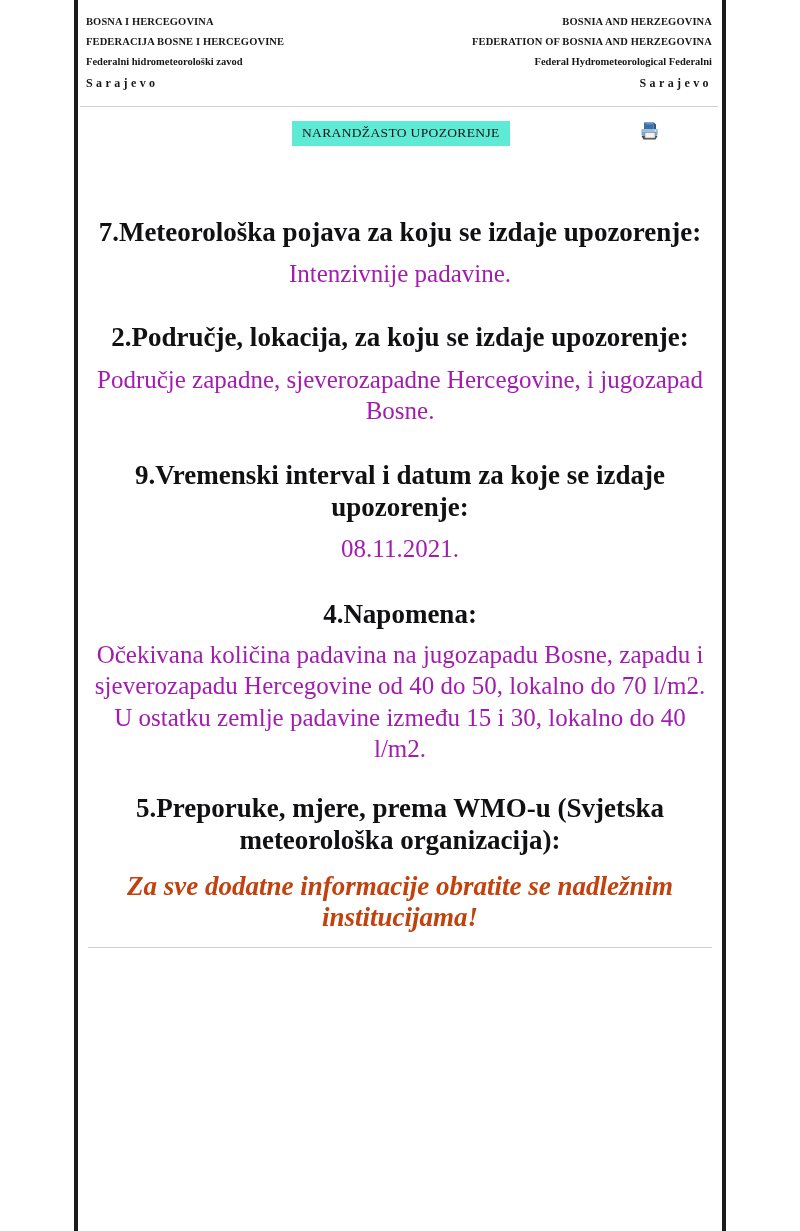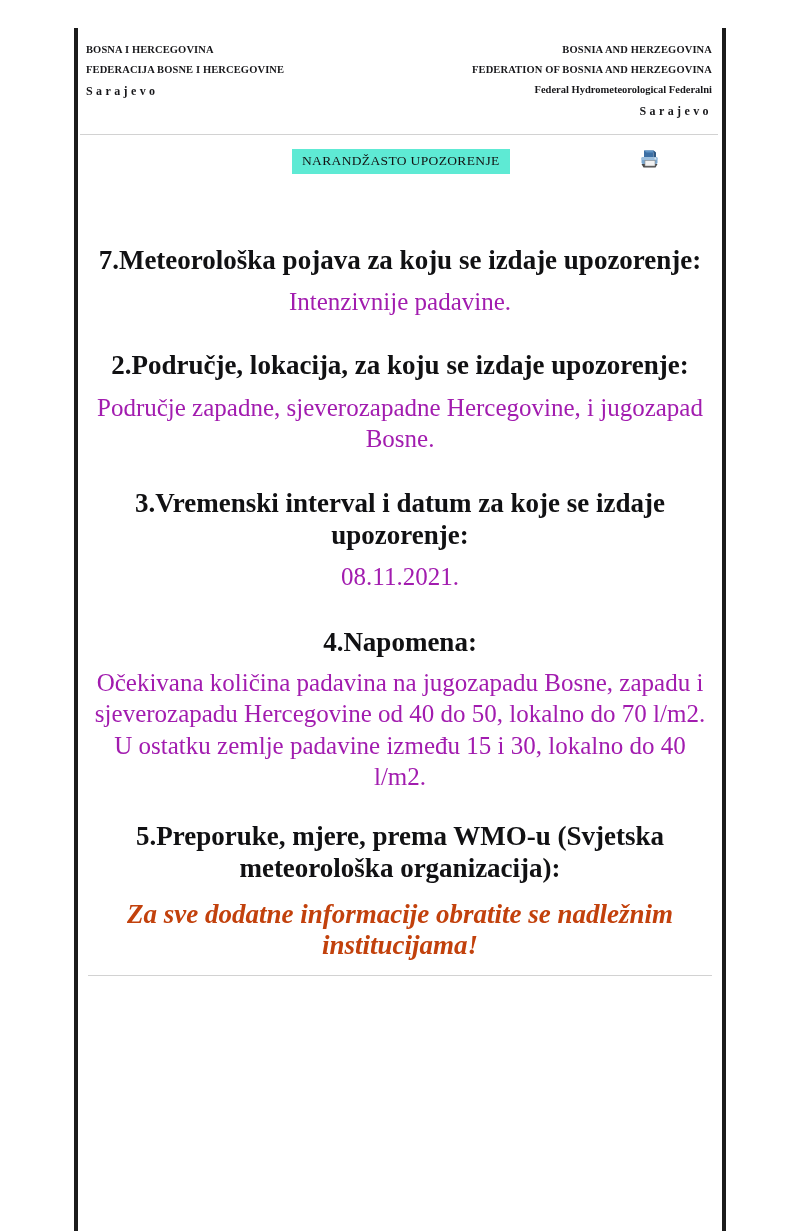--- a/index.html
+++ b/index.html
@@ -16,21 +16,20 @@
     font-family: "Liberation Serif", "DejaVu Serif", serif;
     color: #1a1a1a;
   }
 
   .page {
     position: relative;
     width: 800px;
     height: 967px;
     background: #ffffff;
     box-sizing: border-box;
-    margin-top: 28px;
   }
 
   
   .rail {
     position: absolute;
     top: 0;
     width: 4px;
     height: 1231px;
     background: #1c1c1c;
   }
@@ -183,20 +182,21 @@
   <div class="rail rail-left"></div>
   <div class="rail rail-right"></div>
 
   <div class="sheet">
 
     <div class="masthead">
 
       <div class="masthead-col left">
         <div class="line-country">BOSNA I HERCEGOVINA</div>
         <div class="line-federation">FEDERACIJA BOSNE I HERCEGOVINE</div>
+        <div class="line-institute">Federalni hidrometeorološki zavod</div>
         <div class="line-city">Sarajevo</div>
       </div>
 
       <div class="masthead-col right">
         <div class="line-country">BOSNIA AND HERZEGOVINA</div>
         <div class="line-federation">FEDERATION OF BOSNIA AND HERZEGOVINA</div>
         <div class="line-institute">Federal Hydrometeorological Federalni</div>
         <div class="line-city">Sarajevo</div>
       </div>
 
@@ -237,21 +237,21 @@
 
       <div class="section">
         <div class="sec-heading">2.Područje, lokacija, za koju se izdaje upozorenje:</div>
         <div class="sp-4"></div>
         <div class="sec-body">Područje zapadne, sjeverozapadne Hercegovine, i jugozapad Bosne.</div>
       </div>
 
       <div class="sp-5"></div>
 
       <div class="section">
-        <div class="sec-heading">3.Vremenski interval i datum za koje se izdaje upozorenje:</div>
+        <div class="sec-heading">9.Vremenski interval i datum za koje se izdaje upozorenje:</div>
         <div class="sp-6"></div>
         <div class="sec-body">08.11.2021.</div>
       </div>
 
       <div class="sp-7"></div>
 
       <div class="section">
         <div class="sec-heading">4.Napomena:</div>
         <div class="sp-8"></div>
         <div class="sec-body">Očekivana količina padavina na jugozapadu Bosne, zapadu i sjeverozapadu Hercegovine od 40 do 50, lokalno do 70 l/m2. U ostatku zemlje padavine između 15 i 30, lokalno do 40 l/m2.</div>

